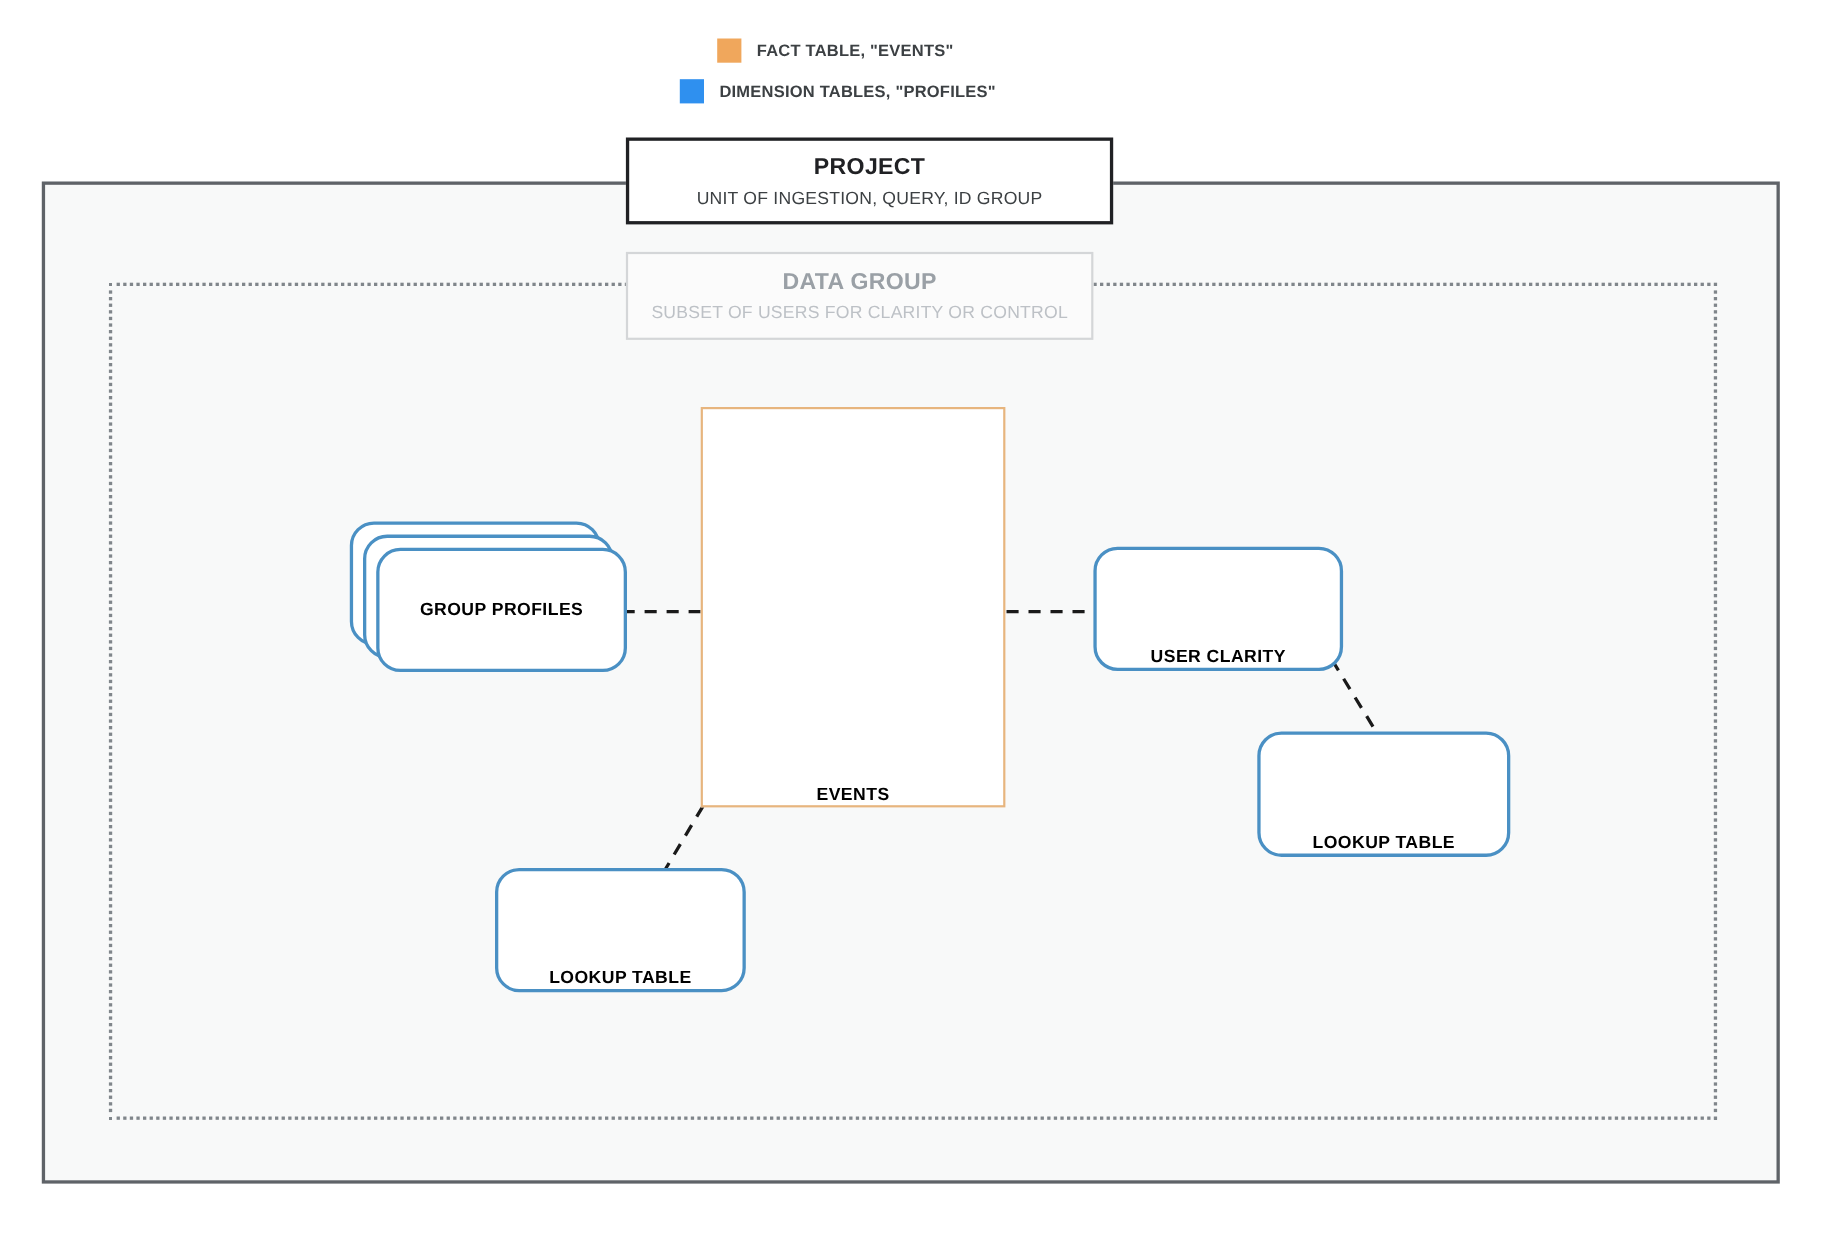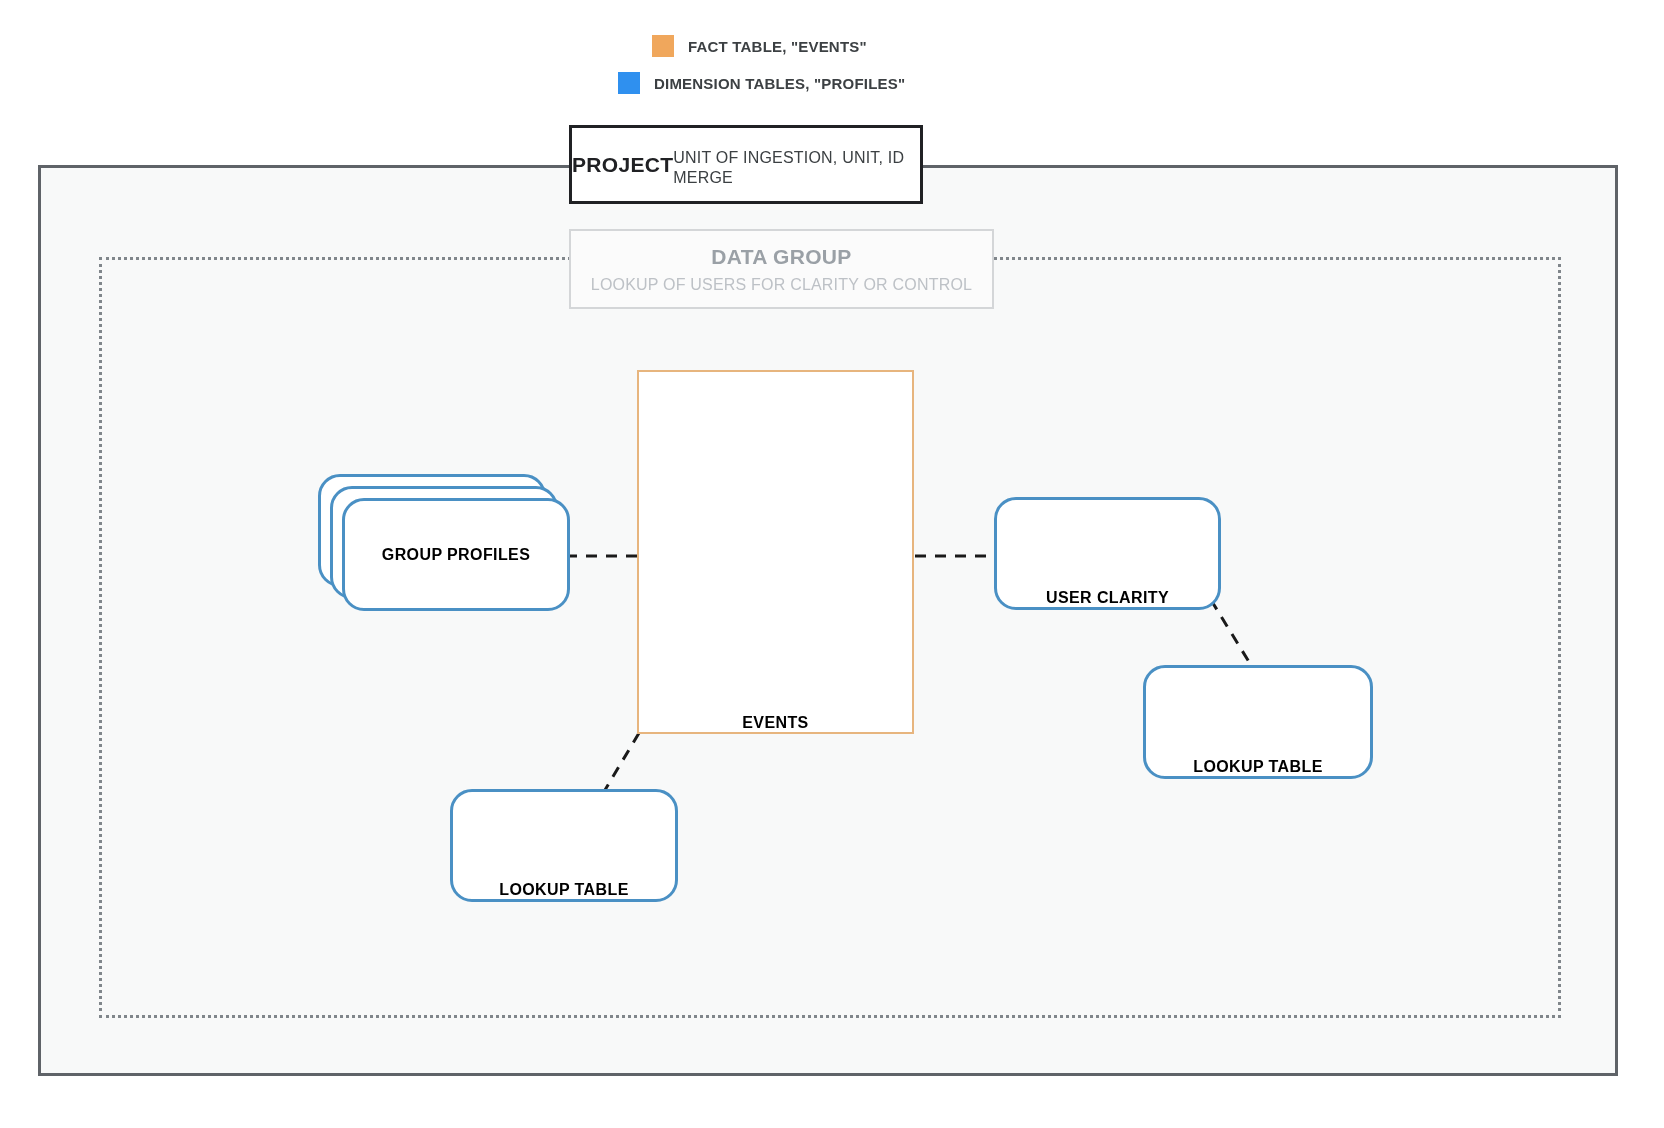--- a/index.html
+++ b/index.html
@@ -59,25 +59,26 @@
     height: 761px;
     border: 3px dotted #80868b;
     background: transparent;
   }
 
   
   #project-box {
     position: absolute;
     left: 569px;
     top: 125px;
-    width: 354px;
+    width: 443px;
     height: 79px;
     background: #ffffff;
     border: 3px solid #202124;
     display: flex;
+    flex-direction: column;
     align-items: center;
     justify-content: center;
     z-index: 30;
   }
   #project-box .box-title {
     font-size: 21px;
     font-weight: bold;
     color: #202124;
     letter-spacing: 0.3px;
     line-height: 1.2;
@@ -255,21 +256,21 @@
   <div class="node dim-node" id="lookup-right-node">
     <span class="node-label">LOOKUP TABLE</span>
   </div>
 
   <div class="node dim-node" id="lookup-left-node">
     <span class="node-label">LOOKUP TABLE</span>
   </div>
 
   <div id="project-box">
     <div class="box-title">PROJECT</div>
-    <div class="box-sub">UNIT OF INGESTION, UNIT, ID MERGE</div>
+    <div class="box-sub">UNIT OF INGESTION, QUERY, ID GROUP</div>
   </div>
 
   <div id="dataview-box">
     <div class="box-title">DATA GROUP</div>
-    <div class="box-sub">LOOKUP OF USERS FOR CLARITY OR CONTROL</div>
+    <div class="box-sub">SUBSET OF USERS FOR CLARITY OR CONTROL</div>
   </div>
 
 </div>
 
 </body></html>

